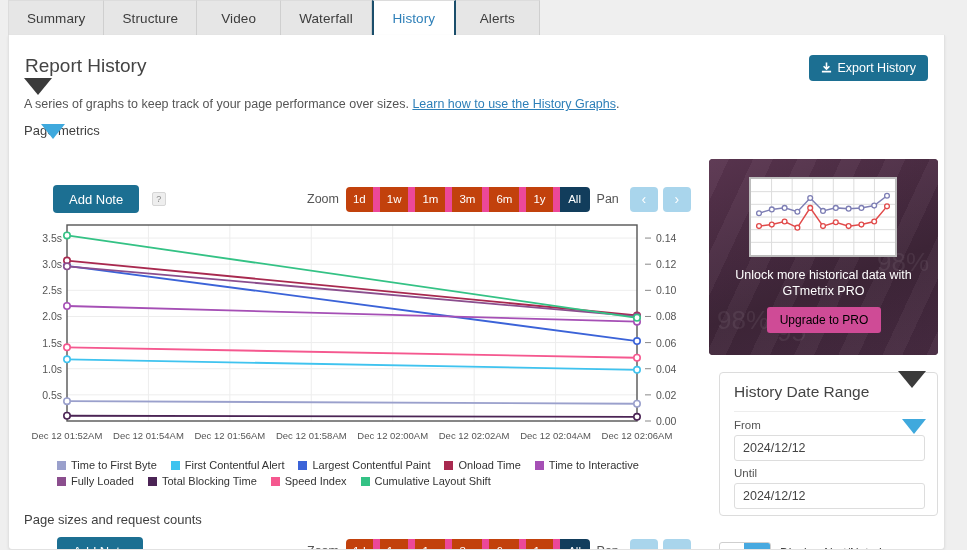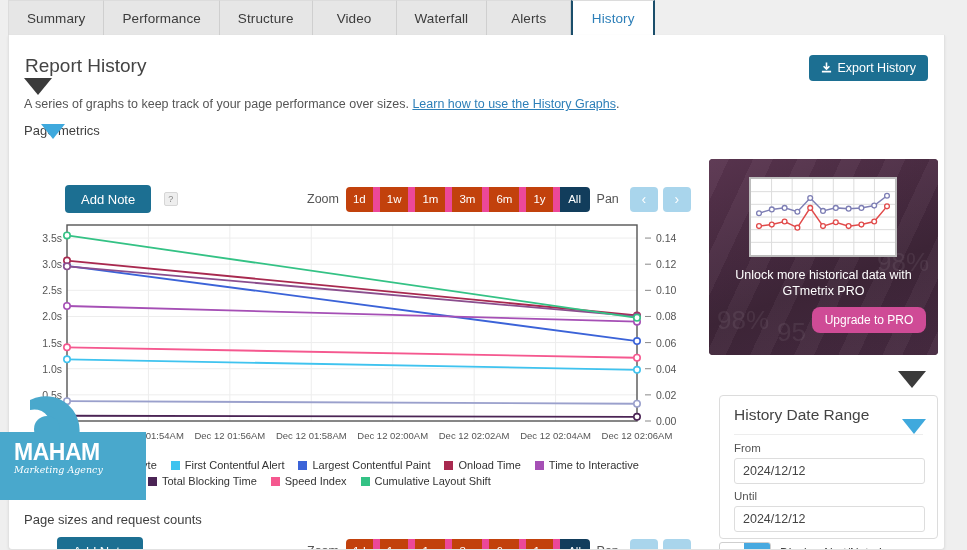--- a/index.html
+++ b/index.html
@@ -143,28 +143,28 @@
   #promo .mini {
     position:absolute; left:40px; top:18px; width:148px; height:80px;
     background:#fff; border:2px solid #bdbdbd;
   }
   #promo .ptext {
     position:absolute; left:0; right:0; top:108px;
     text-align:center; color:#fff; font-size:12.5px; line-height:16px;
   }
   #promo .pbtn {
     position:absolute; left:58px; top:148px; width:114px; height:26px;
-    background:#cf4b96; color:#ffffff; border:none; border-radius:8px;
-    font-size:12px; font-family:inherit; cursor:pointer;margin-left:45px;
+    background:#cf4b96; color:#000000; border:none; border-radius:3px;
+    font-size:12px; font-family:inherit; cursor:pointer;
   }
 
   
   #daterange {
     position:absolute; left:710px; top:337px; width:219px; height:144px;
-    background:#fff; border:1px solid #dcdcdc; border-radius:4px;margin-top:23px;
+    background:#fff; border:1px solid #dcdcdc; border-radius:4px;
   }
   #daterange h3 {
     margin:0; position:absolute; left:14px; top:10px;
     font-size:15.5px; font-weight:400; color:#444;
   }
   #daterange .sep { position:absolute; left:14px; right:14px; top:38px; height:1px; background:#ededed; }
   .dfield-label { position:absolute; font-size:11.5px; color:#555; }
   .dfield {
     position:absolute; height:26px; width:191px;
     border:1px solid #ddd; border-radius:3px;
@@ -207,36 +207,33 @@
 <body>
 
 <div id="page">
 
   <div id="tabbar">
     <div class="tabs" id="tabs-container">
         <div class="tab">
           <span>Summary</span>
         </div>
         <div class="tab">
-          <span>Performance</span>
-        </div>
-        <div class="tab">
           <span>Structure</span>
         </div>
         <div class="tab">
           <span>Video</span>
         </div>
         <div class="tab">
           <span>Waterfall</span>
         </div>
+        <div class="tab active">
+          <span>History</span>
+        </div>
         <div class="tab">
           <span>Alerts</span>
-        </div>
-        <div class="tab active">
-          <span>History</span>
         </div>
       </div>
   </div>
 
   <div id="card">
 
     <div id="title">Report History</div>
 
     <button id="export-btn">
       <svg width="11" height="12" viewBox="0 0 11 12">
@@ -246,21 +243,21 @@
       <span>Export History</span>
     </button>
 
     <div id="subtitle">
       <span>A series of graphs to keep track of your page performance over sizes.</span>
       <a href="#">Learn how to use the History Graphs</a><span>.</span>
     </div>
 
     <div class="section-label" style="left:15px; top:88px;">Page metrics</div>
 
-    <div class="toolbar" style="left:56px; top:150px;">
+    <div class="toolbar" style="left:44px; top:150px;">
       <button class="add-note">Add Note</button>
       <span class="qmark">?</span>
     </div>
     <div class="toolbar zoomgrp" style="left:298px; top:150px;">
       <span class="lbl">Zoom</span>
       <div class="zbtns">
           <div class="zb">1d</div>
           <div class="zb">1w</div>
           <div class="zb">1m</div>
           <div class="zb">3m</div>
@@ -482,26 +479,14 @@
       <span class="tlabel">Display Alert/Note Icons</span>
     </div>
 
   </div>
 
   <div class="tri dark" style="left:24px; top:78px;"></div>
   <div class="tri blue" style="left:41px; top:124px;"></div>
   <div class="tri dark" style="left:898px; top:371px;"></div>
   <div class="tri blue" style="left:902px; top:419px;"></div>
 
-  <div id="watermark">
-    <svg width="200" height="108" viewBox="0 0 200 108" style="position:absolute;left:0;top:0;">
-      <path d="M30 8 a34 34 0 1 1 -4 58 l0 -19 a16 16 0 1 0 4 -29 z" fill="#49a8cc"></path>
-      <circle cx="47" cy="37" r="13" fill="#49a8cc"></circle>
-      <rect x="0" y="40" width="126" height="60" fill="#49a8cc"></rect>
-    </svg>
-    <div id="wm-band"></div>
-    <div id="wm-text">
-      <div class="m1">MAHAM</div>
-      <div class="m2">Marketing Agency</div>
-    </div>
-  </div>
 
 </div>
 
 </body></html>

